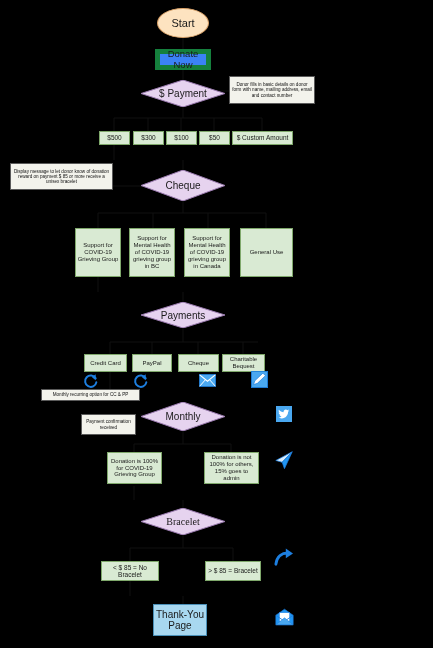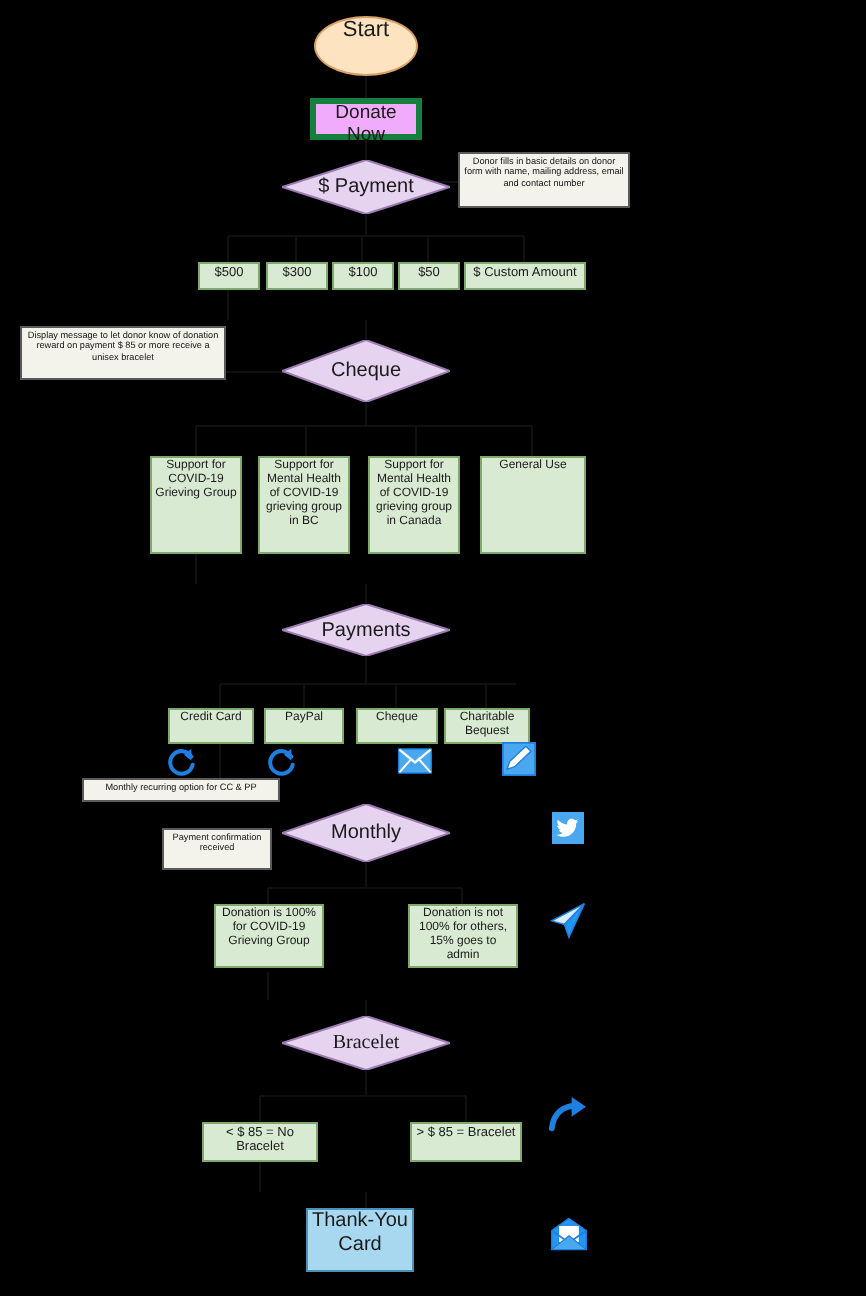--- a/index.html
+++ b/index.html
@@ -17,36 +17,37 @@
   #canvas {
     position: absolute;
     left: 0; top: 0;
     width: 433px;
     height: 648px;
   }
   .node {
     position: absolute;
     box-sizing: border-box;
     display: flex;
+    align-items: center;
     justify-content: center;
     text-align: center;
     color: #1a1a1a;
     line-height: 1.15;
   }
   
   .ellipse {
     background: #fde3c0;
     border: 1px solid #d9a066;
     border-radius: 50%;
     font-size: 11px;
   }
   
   .box-pink {
-    background: #f0abfc;
-    border: 3px solid #15803d;
+    background: #3b82f6;
+    border: 5px solid #15803d;
     font-size: 9.5px;
   }
   
   .diamond-wrap {
     position: absolute;
   }
   .diamond-shape {
     position: absolute;
     left: 0; top: 0;
     width: 100%;
@@ -304,21 +305,21 @@
 </div>
 
 <div class="node box-green amt" style="left:101px; top:561px; width:58px; height:20px;">
   <span>&lt; $ 85 = No Bracelet</span>
 </div>
 <div class="node box-green amt" style="left:205px; top:561px; width:56px; height:20px;">
   <span>&gt; $ 85 = Bracelet</span>
 </div>
 
 <div class="node box-blue" style="left:153px; top:604px; width:54px; height:32px;">
-  <span>Thank-You Card</span>
+  <span>Thank-You Page</span>
 </div>
 
 <div class="icon" style="left:275px; top:608px; width:19px; height:18px;">
   <svg viewBox="0 0 22 20" width="19" height="18">
     <path d="M11 1 L21 8 L21 19 L1 19 L1 8 Z" fill="#2196f3" stroke="#1d7fe0" stroke-width="0.8"></path>
     <rect x="5" y="5" width="12" height="10" fill="#ffffff" stroke="#1d7fe0" stroke-width="0.6"></rect>
     <path d="M1 8 L11 15 L21 8" fill="none" stroke="#1d7fe0" stroke-width="1"></path>
     <path d="M1 19 L11 11 L21 19 Z" fill="#4aa8f0" stroke="#1d7fe0" stroke-width="0.6"></path>
   </svg>
 </div>

